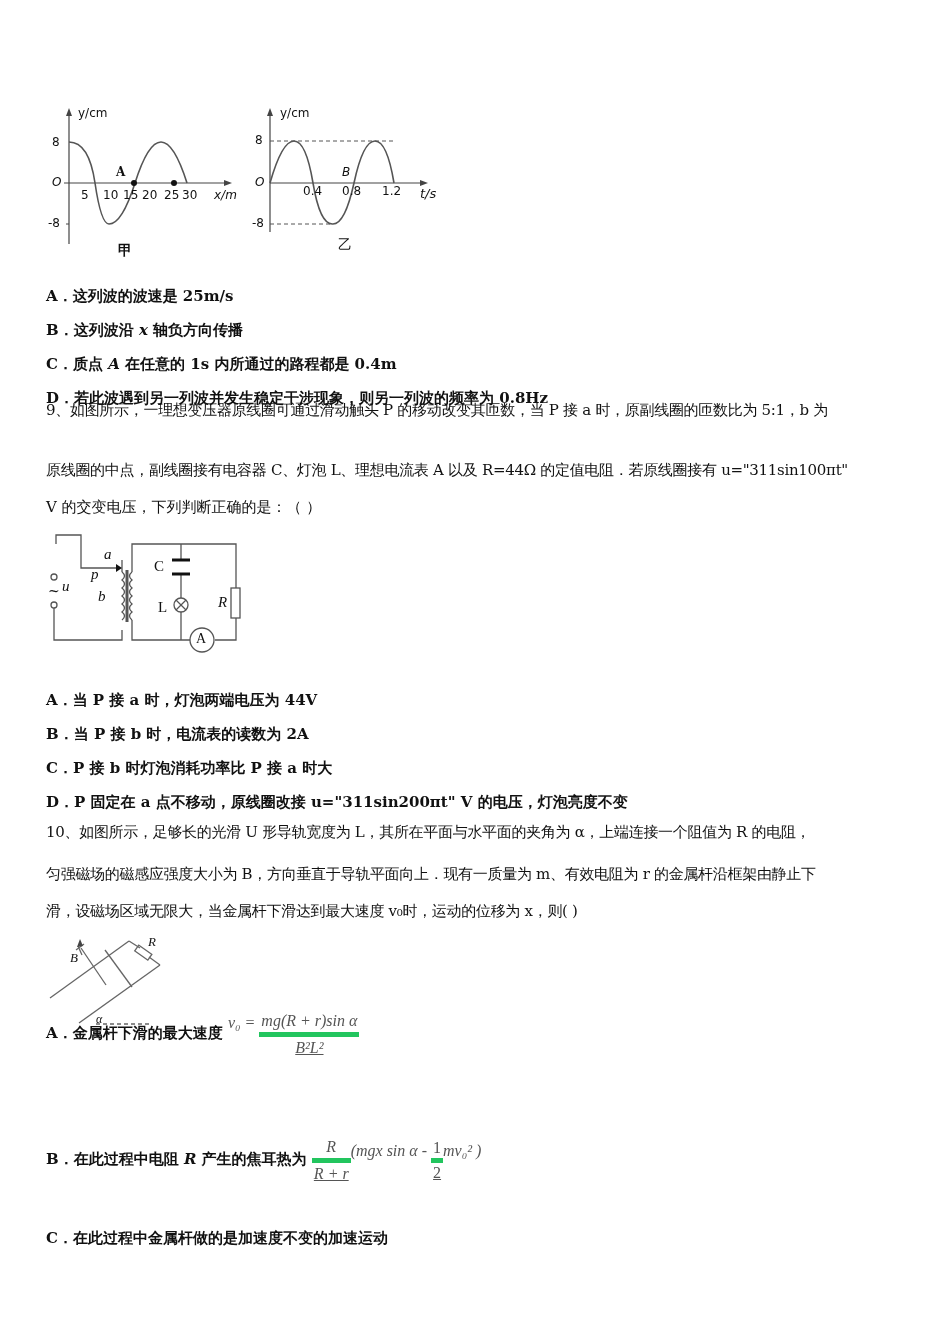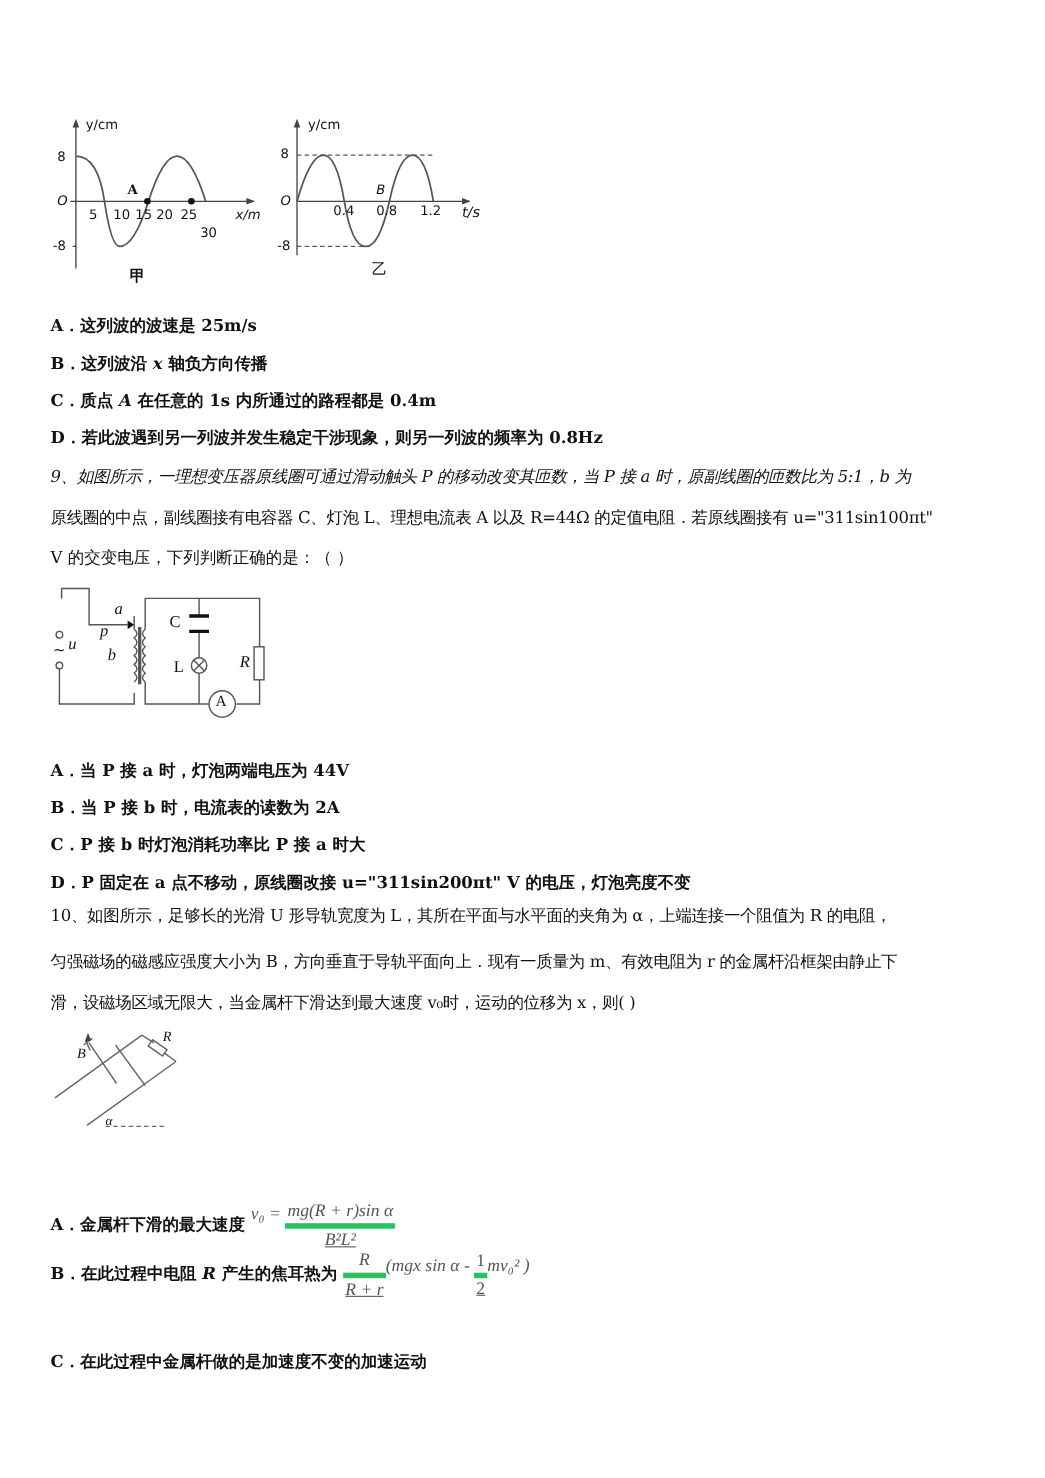--- a/index.html
+++ b/index.html
@@ -32,21 +32,21 @@
   <span class="abs" style="left:34px;top:2px;font:12px 'DejaVu Sans',sans-serif;">y/cm</span>
   <span class="abs" style="left:8px;top:31px;font:12px 'DejaVu Sans',sans-serif;">8</span>
   <span class="abs" style="left:4px;top:112px;font:12px 'DejaVu Sans',sans-serif;">-8</span>
   <span class="abs" style="left:8px;top:71px;font:italic 12px 'DejaVu Sans',sans-serif;">O</span>
   <span class="abs" style="left:72px;top:61px;font:bold 12px 'DejaVu Serif',serif;">A</span>
   <span class="abs" style="left:37px;top:84px;font:12px 'DejaVu Sans',sans-serif;">5</span>
   <span class="abs" style="left:59px;top:84px;font:12px 'DejaVu Sans',sans-serif;">10</span>
   <span class="abs" style="left:79px;top:84px;font:12px 'DejaVu Sans',sans-serif;">15</span>
   <span class="abs" style="left:98px;top:84px;font:12px 'DejaVu Sans',sans-serif;">20</span>
   <span class="abs" style="left:120px;top:84px;font:12px 'DejaVu Sans',sans-serif;">25</span>
-  <span class="abs" style="left:138px;top:84px;font:12px 'DejaVu Sans',sans-serif;margin-top:16px;">30</span>
+  <span class="abs" style="left:138px;top:84px;font:12px 'DejaVu Sans',sans-serif;">30</span>
   <span class="abs" style="left:170px;top:84px;font:italic 12px 'DejaVu Sans',sans-serif;">x/m</span>
   <span class="abs" style="left:74px;top:138px;font:bold 14px 'DejaVu Sans',sans-serif;">甲</span>
 </div>
 
 <div class="fig" style="left:248px;top:104px;width:200px;height:150px;">
   <svg width="200" height="150">
     <line x1="22" y1="128" x2="22" y2="8" stroke="#444" stroke-width="1.2"></line>
     <polygon points="22,4 19,12 25,12" fill="#444"></polygon>
     <line x1="22" y1="79" x2="175" y2="79" stroke="#444" stroke-width="1.2"></line>
     <polygon points="180,79 172,76 172,82" fill="#444"></polygon>
@@ -72,21 +72,21 @@
 <div class="line" style="top:320px;">
   <span>B．</span><span>这列波沿 </span><span class="it">x</span><span> 轴负方向传播</span>
 </div>
 <div class="line" style="top:354px;">
   <span>C．</span><span>质点 </span><span class="it">A</span><span> 在任意的 1s 内所通过的路程都是 0.4m</span>
 </div>
 <div class="line" style="top:388px;">
   <span>D．</span><span>若此波遇到另一列波并发生稳定干涉现象，则另一列波的频率为 0.8Hz</span>
 </div>
 
-<div class="para" style="top:423px;font-weight:normal;letter-spacing:-0.3px;font-style:italic;">9、如图所示，一理想变压器原线圈可通过滑动触头 P 的移动改变其匝数，当 P 接 a 时，原副线圈的匝数比为 5:1，b 为</div>
+<div class="para" style="top:400px;font-weight:normal;letter-spacing:-0.3px;">9、如图所示，一理想变压器原线圈可通过滑动触头 P 的移动改变其匝数，当 P 接 a 时，原副线圈的匝数比为 5:1，b 为</div>
 <div class="para" style="top:460px;font-weight:normal;letter-spacing:-0.3px;">原线圈的中点，副线圈接有电容器 C、灯泡 L、理想电流表 A 以及 R=44Ω 的定值电阻．若原线圈接有 u="311sin100πt"</div>
 <div class="para" style="top:497px;font-weight:normal;">V 的交变电压，下列判断正确的是：（ ）</div>
 
 <div class="fig" style="left:44px;top:530px;width:200px;height:130px;">
   <svg width="200" height="130">
     <g stroke="#555" stroke-width="1.3" fill="none">
       <polyline points="12,14 12,5 37,5 37,38 72,38"></polyline>
       <circle cx="10" cy="47" r="3"></circle>
       <circle cx="10" cy="75" r="3"></circle>
       <polyline points="10,78 10,110 78,110 78,100"></polyline>
@@ -152,21 +152,21 @@
       <line x1="38" y1="25" x2="34" y2="16"></line>
       <line x1="52" y1="94" x2="106" y2="94" stroke-dasharray="4,3"></line>
     </g>
     <polygon points="36,9 33,17 39,16" fill="#444"></polygon>
   </svg>
   <span class="abs it" style="left:26px;top:20px;font:italic 13px 'Liberation Serif',serif;">B</span>
   <span class="abs it" style="left:104px;top:4px;font:italic 13px 'Liberation Serif',serif;">R</span>
   <span class="abs it" style="left:52px;top:82px;font:italic 12px 'Liberation Serif',serif;">α</span>
 </div>
 
-<div class="line" style="top:1081px;line-height:46px;">
+<div class="line" style="top:1000px;line-height:46px;">
   <span>A．</span><span>金属杆下滑的最大速度</span>
   <span class="math" style="font-size:16px;">
     <span style="vertical-align:10px;">v₀ =</span>
     <span class="frac" style="line-height:22px;">
       <span class="num">mg(R + r)sin α</span>
       <span class="den">B²L²</span>
     </span>
   </span>
 </div>
 

